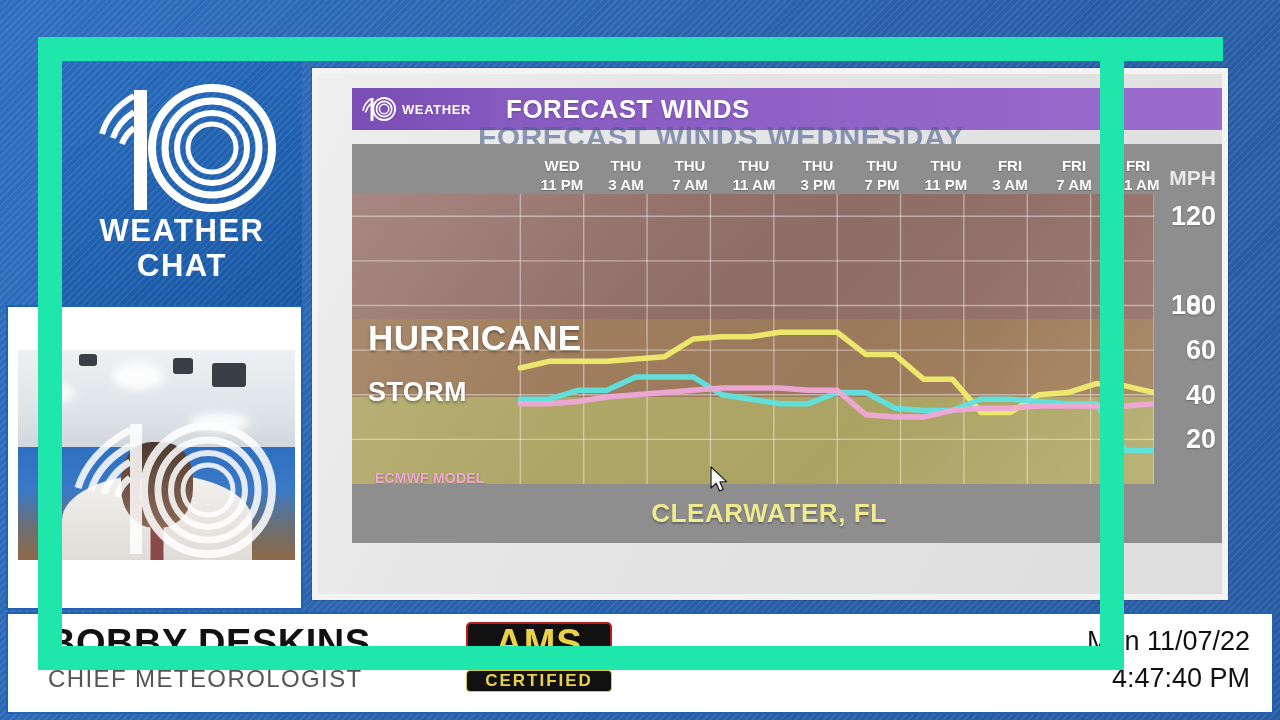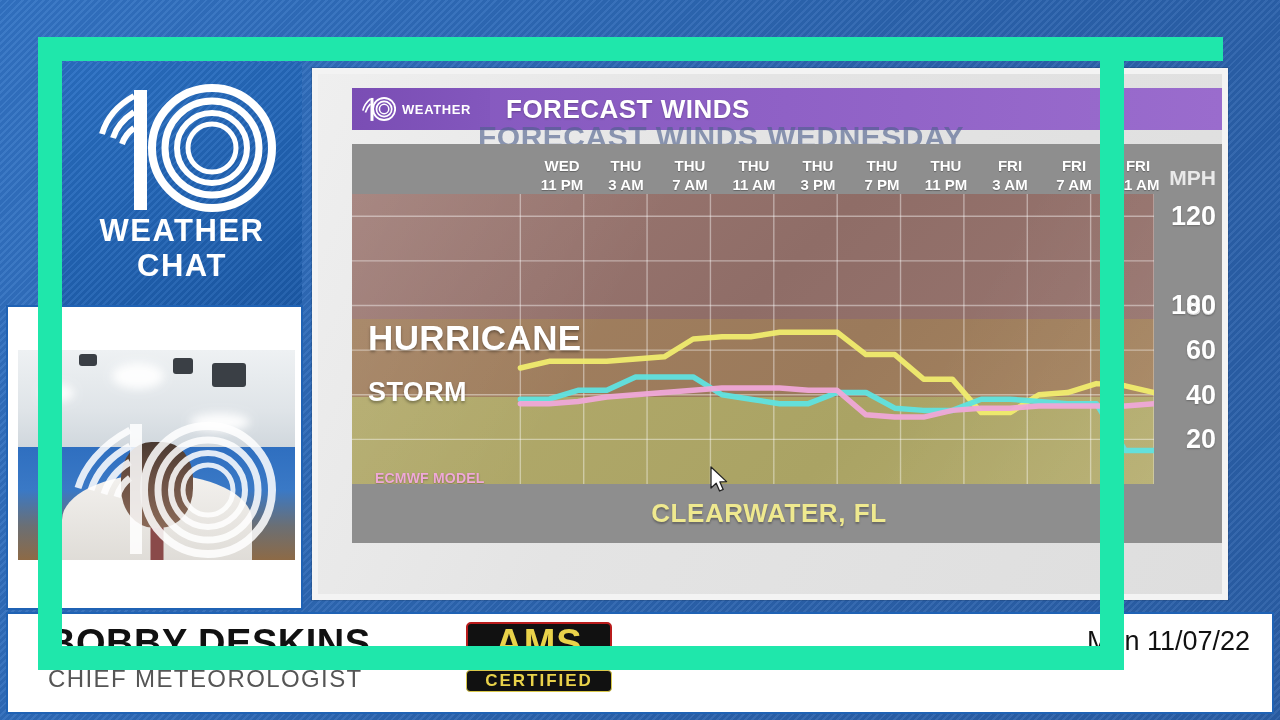--- a/index.html
+++ b/index.html
@@ -432,20 +432,21 @@
     <div id="lt-names">
       <div id="lt-name">BOBBY DESKINS</div>
       <div id="lt-role">CHIEF METEOROLOGIST</div>
     </div>
     <div id="ams-badge">
       <div id="ams-top">AMS</div>
       <div id="ams-bot">CERTIFIED</div>
     </div>
     <div id="lt-clock">
       <div id="lt-date">Mon 11/07/22</div>
+      <div id="lt-time">4:47:40 PM</div>
     </div>
   </div>
 
   <div class="teal" id="teal-top"></div>
   <div class="teal" id="teal-left"></div>
   <div class="teal" id="teal-right"></div>
   <div class="teal" id="teal-bottom"></div>
 
   <svg id="cursor" viewBox="0 0 20 28">
     <path d="M2 1 L2 22 L7.2 17.2 L10.6 25 L14.2 23.4 L10.9 15.9 L17.6 15.6 Z" fill="#ffffff" stroke="#222222" stroke-width="1.3" stroke-linejoin="round"></path>

